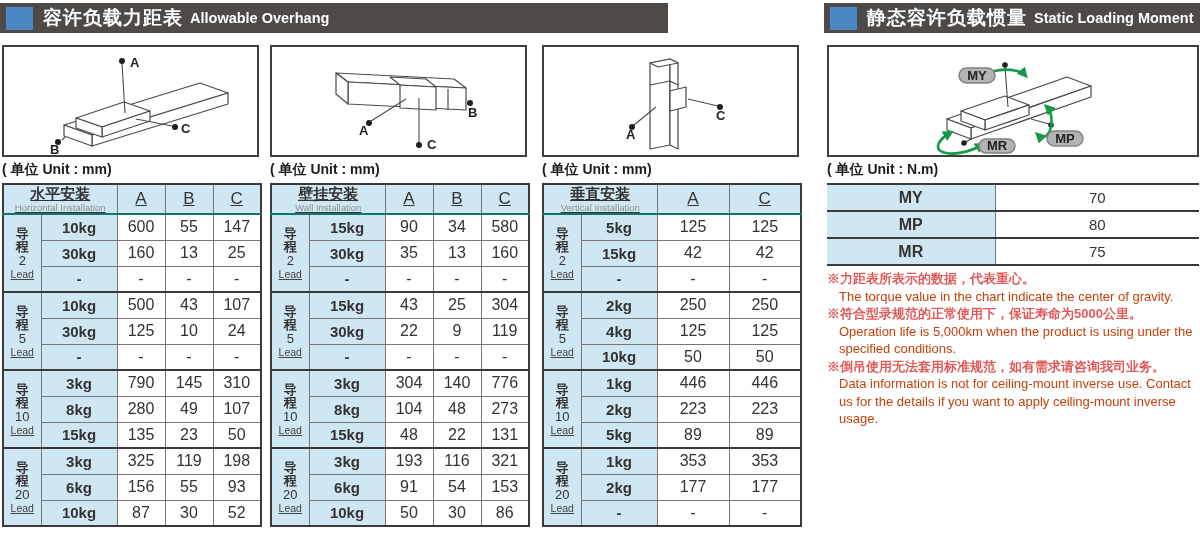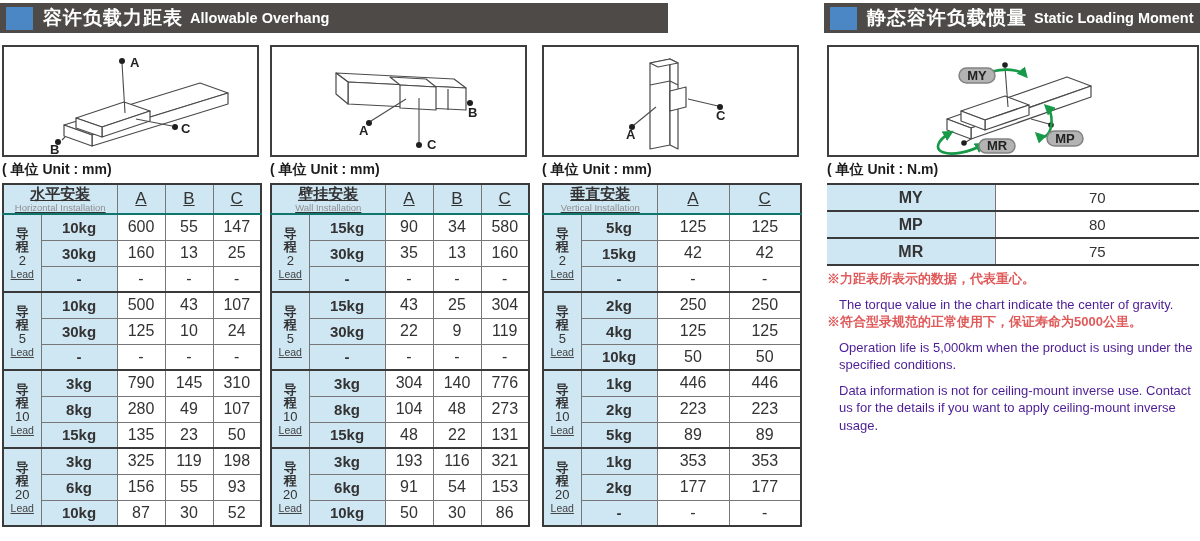--- a/index.html
+++ b/index.html
@@ -60,21 +60,21 @@
   
   .mt{position:absolute;left:827px;top:183px;border-collapse:collapse;table-layout:fixed;width:372px;background:#fff;}
   .mt td{height:27px;text-align:center;vertical-align:middle;border-top:2px solid #3a3a3a;box-sizing:border-box;padding:0;}
   .mt tr:last-child td{border-bottom:2px solid #3a3a3a;}
   .mt td.ml{background:#cfe6f3;font-weight:bold;font-size:16px;border-right:1px solid #777;width:168px;}
   .mt td.mv{font-size:15px;color:#333;}
 
   
   .notes{position:absolute;left:827px;top:270px;width:372px;}
   .note-zh{color:#e05a5a;font-size:13px;font-weight:bold;line-height:17.5px;}
-  .note-en{color:#4c1d95;font-size:13px;line-height:17.5px;padding-left:12px;margin-top:8px;}
+  .note-en{color:#c2410c;font-size:13px;line-height:17.5px;padding-left:12px;}
 </style>
 </head>
 <body>
 
 <div class="page">
 
   <div class="hbar" id="bar-left">
     <span class="sq"></span>
     <span class="tzh">容许负载力距表</span>
     <span class="ten">Allowable Overhang</span>
@@ -539,16 +539,17 @@
       <td class="mv">75</td>
     </tr>
   </tbody>
     </table>
 
   <div class="notes">
     <div class="note-zh">※力距表所表示的数据，代表重心。</div>
     <div class="note-en">The torque value in the chart indicate the center of gravity.</div>
     <div class="note-zh">※符合型录规范的正常使用下，保证寿命为5000公里。</div>
     <div class="note-en">Operation life is 5,000km when the product is using under the specified conditions.</div>
+    <div class="note-zh">※倒吊使用无法套用标准规范，如有需求请咨询我司业务。</div>
     <div class="note-en">Data information is not for ceiling-mount inverse use. Contact us for the details if you want to apply ceiling-mount inverse usage.</div>
   </div>
 
 </div>
 
 </body></html>

